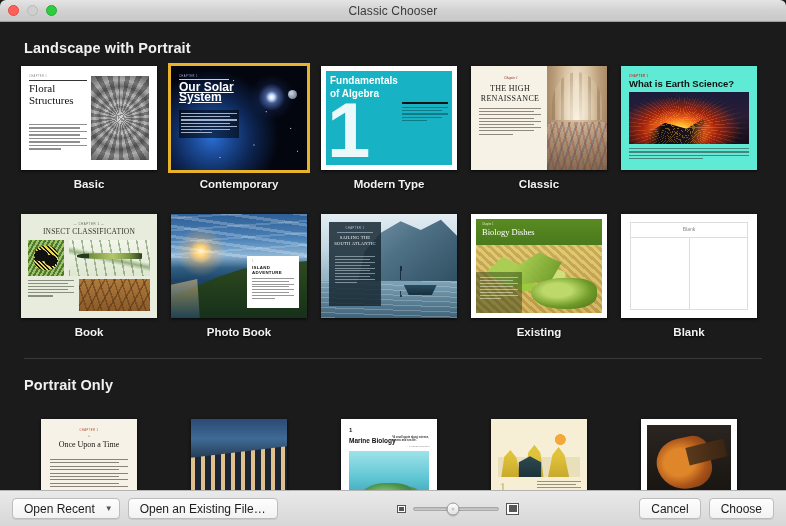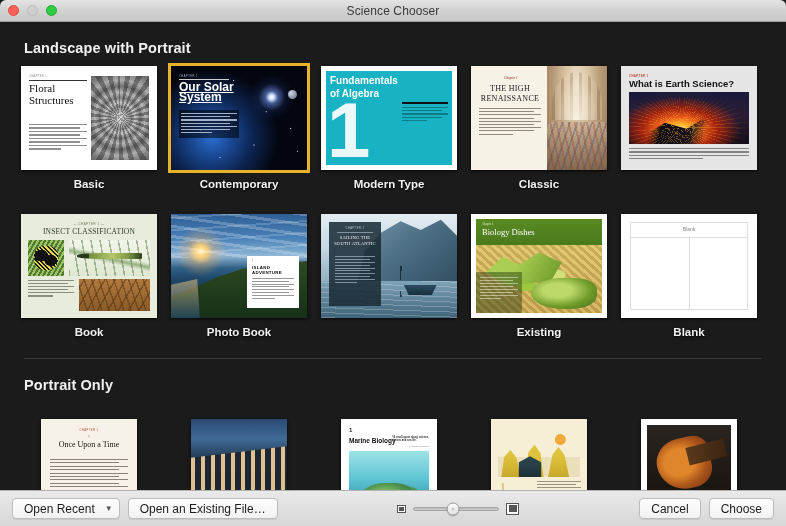--- a/index.html
+++ b/index.html
@@ -237,21 +237,21 @@
   }
   .t-classic .art::after {
     content:""; position:absolute; left:0; bottom:0; width:100%; height:46%;
     background:
       repeating-linear-gradient(78deg, rgba(150,60,50,.30) 0 2px, rgba(0,0,0,0) 2px 6px),
       repeating-linear-gradient(-72deg, rgba(40,60,120,.26) 0 2px, rgba(0,0,0,0) 2px 7px),
       linear-gradient(to bottom, rgba(205,180,150,.6), rgba(120,95,70,.75));
   }
 
   
-  .t-editorial { background:#e5e5e5; }
+  .t-editorial { background:#5eead4; }
   .t-editorial .chap { position:absolute; left:8px; top:8px; font-size:2.8px; color:#c0392b; font-weight:700; letter-spacing:.4px;}
   .t-editorial h1 { position:absolute; left:8px; top:12px; font-size:9.5px; color:#111; }
   .t-editorial .photo {
     position:absolute; left:8px; right:8px; top:26px; height:52px; overflow:hidden;
     background:
       radial-gradient(ellipse at 42% 72%, #fff3b0 0%, #ffb627 10%, #f0601a 22%, #a3220e 38%, rgba(40,10,6,0) 62%),
       linear-gradient(to bottom, #1a1b3a 0%, #2a1c35 45%, #140d18 100%);
   }
   .t-editorial .photo::before {
     content:""; position:absolute; left:0; bottom:0; width:100%; height:54%;
@@ -539,21 +539,21 @@
 <body>
 
 <div class="window">
 
   <div class="titlebar">
     <div class="lights">
       <span class="light red"></span>
       <span class="light yellow"></span>
       <span class="light green"></span>
     </div>
-    <div class="window-title">Science Chooser</div>
+    <div class="window-title">Classic Chooser</div>
   </div>
 
   <div class="content">
 
     <div class="section-title">Landscape with Portrait</div>
 
     <div class="grid">
 
       <div class="cell">
         <div class="thumbwrap">

